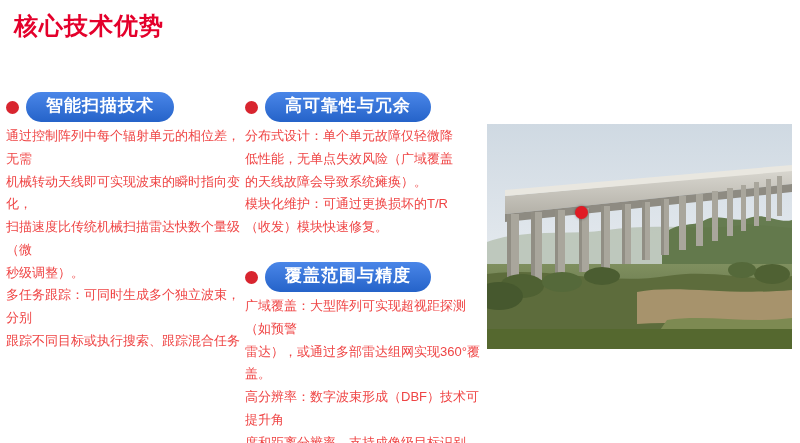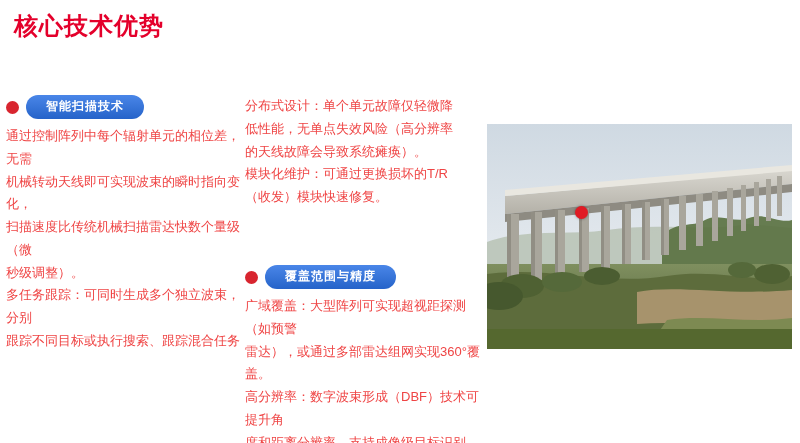--- a/index.html
+++ b/index.html
@@ -46,21 +46,21 @@
     border-radius: 50%;
     background: #d8252f;
     flex: 0 0 auto;
     margin-right: 7px;
   }
   .pill {
     display: inline-block;
     background: #2f6fe0;
     background: linear-gradient(180deg, #4a86e8 0%, #2563c9 100%);
     color: #ffffff;
-    font-size: 12px;
+    font-size: 17px;
     font-weight: bold;
     letter-spacing: 1px;
     padding: 5px 20px 6px 20px;
     border-radius: 15px;
     line-height: 1.1;
     white-space: nowrap;
   }
   .body-text {
     margin-top: 3px;
     font-size: 13px;
@@ -114,22 +114,26 @@
 扫描速度比传统机械扫描雷达快数个量级（微
 秒级调整）。
 多任务跟踪：可同时生成多个独立波束，分别
 跟踪不同目标或执行搜索、跟踪混合任务</div>
   </div>
 
   <div class="block" id="block-res">
   </div>
 
   <div class="block" id="block-rel">
+    <div class="block-head">
+      <span class="bullet-dot"></span>
+      <span class="pill">高可靠性与冗余</span>
+    </div>
     <div class="body-text">分布式设计：单个单元故障仅轻微降
-低性能，无单点失效风险（高分辨率
+低性能，无单点失效风险（广域覆盖
 的天线故障会导致系统瘫痪）。
 模块化维护：可通过更换损坏的T/R
 （收发）模块快速修复。</div>
   </div>
 
   <div class="block" id="block-cov">
     <div class="block-head">
       <span class="bullet-dot"></span>
       <span class="pill">覆盖范围与精度</span>
     </div>

